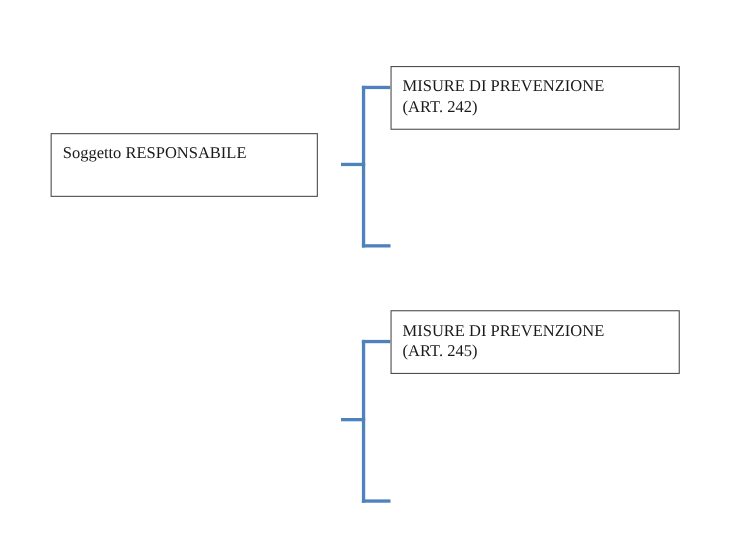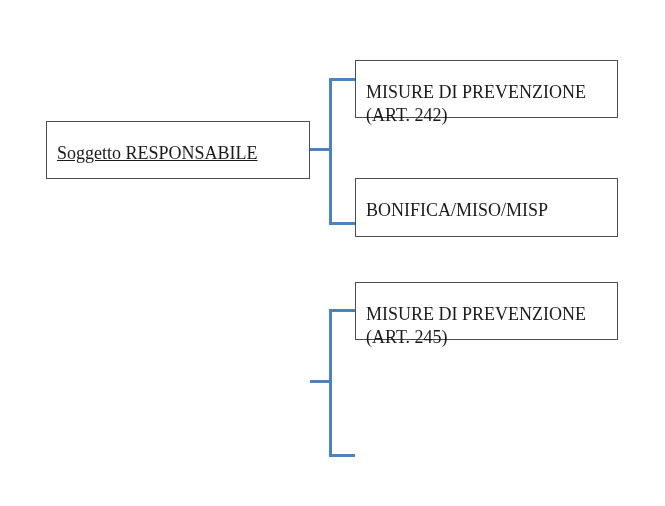--- a/index.html
+++ b/index.html
@@ -14,27 +14,27 @@
     background: var(--color-background, #ffffff);
     font-family: "Liberation Serif", "DejaVu Serif", serif;
     color: var(--color-text, #1a1a1a);
     overflow: hidden;
   }
   .node {
     position: absolute;
     box-sizing: border-box;
     background: var(--color-box-fill, #ffffff);
     border: 1.5px solid var(--color-box-border, #4d4d4d);
-    padding: 20px 10px 0 10px;
-    font-size: 18px;
+    padding: 9px 10px 0 10px;
+    font-size: 15px;
     line-height: 1.25;
     white-space: pre-wrap;
   }
   
-  .node-l1 { left: 46px;  top: 121px; width: 264px; height: 58px; text-decoration: underline; }
+  .node-l1 { left: 46px;  top: 121px; width: 243px; height: 58px; }
   .node-l2 { left: 45px;  top: 348px; width: 265px; height: 62px; }
   
   .node-a  { left: 355px; top: 60px;  width: 263px; height: 58px; }
   .node-b  { left: 355px; top: 178px; width: 263px; height: 59px; }
   .node-c  { left: 355px; top: 282px; width: 263px; height: 58px; }
   .node-d  { left: 355px; top: 402px; width: 264px; height: 71px; }
 
   .conn {
     position: absolute;
     background: var(--color-connector, #4f81bd);
@@ -58,21 +58,20 @@
   <div class="node node-l1">Soggetto RESPONSABILE</div>
 
   <div class="conn conn-stub1"></div>
   <div class="conn conn-vert1"></div>
   <div class="conn conn-branch-a"></div>
   <div class="conn conn-branch-b"></div>
 
   <div class="node node-a">MISURE DI PREVENZIONE
 (ART. 242)</div>
 
-  <div class="node node-b">BONIFICA/MISO/MISP</div>
 
 
   <div class="conn conn-stub2"></div>
   <div class="conn conn-vert2"></div>
   <div class="conn conn-branch-c"></div>
   <div class="conn conn-branch-d"></div>
 
   <div class="node node-c">MISURE DI PREVENZIONE
 (ART. 245)</div>
 

